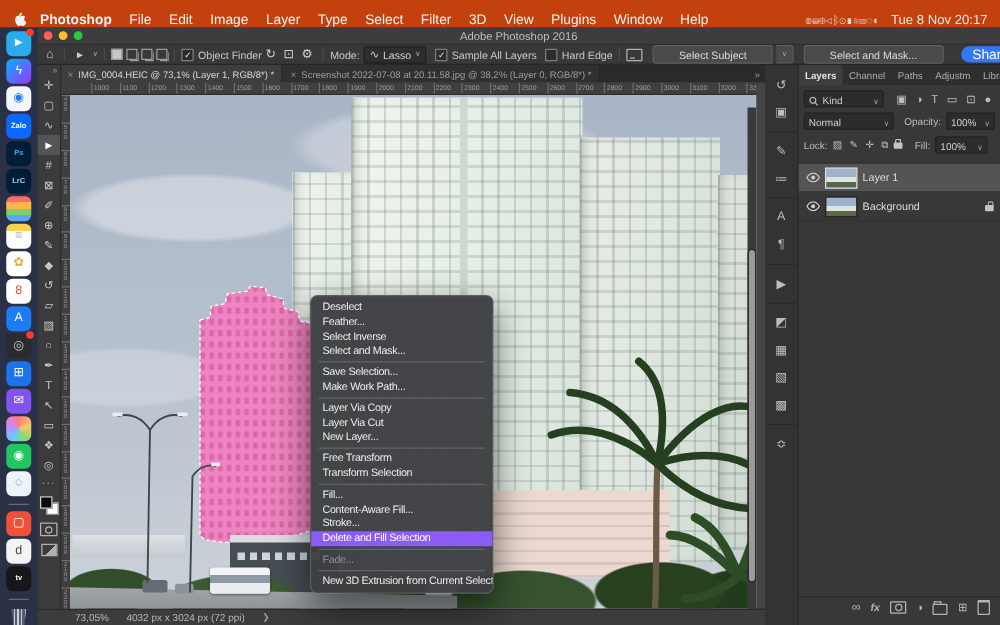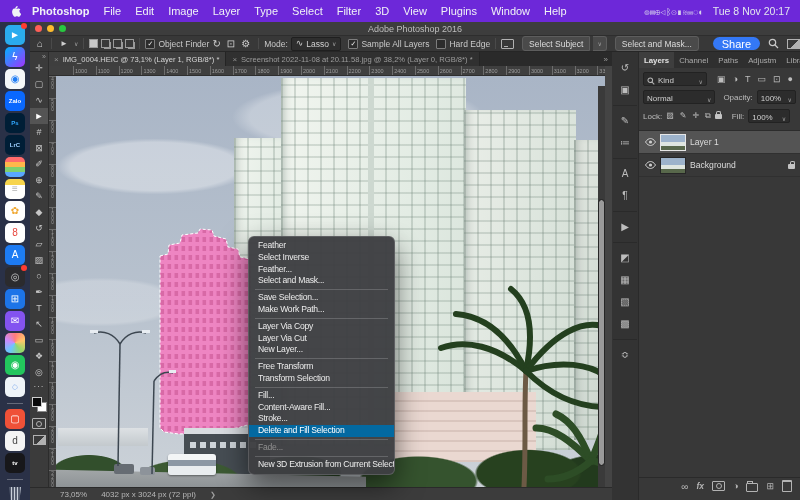--- a/index.html
+++ b/index.html
@@ -1,20 +1,20 @@
 <!DOCTYPE html>
 <html><head>
 <meta charset="utf-8">
 <style>
   html,body{margin:0;padding:0;background:#111}
   .screen{position:relative;width:800px;height:500px;overflow:hidden;background:#333;
           font-family:"Liberation Sans",sans-serif;-webkit-font-smoothing:antialiased;color:#ddd}
   .abs{position:absolute}
   
-  .menubar{left:0;top:0;width:800px;height:22px;background:#6d28d9;display:flex;align-items:center;
+  .menubar{left:0;top:0;width:800px;height:22px;background:#c2410c;display:flex;align-items:flex-end;
            font-size:11px;color:#f0f2f6;padding:0 10px;box-sizing:border-box;gap:0}
   .menubar .mitem{padding:0 7px;white-space:nowrap}
   .menubar .mitem:first-of-type{font-weight:bold}
   .mb-right{margin-left:auto;display:flex;align-items:center;gap:9px;font-size:10px;color:#e3e7ee}
   .mb-right .sicon{font-size:9px;opacity:.9}
   .mb-clock{font-size:10.5px;white-space:nowrap}
   
   .dock{left:0;top:22px;width:30px;height:478px;background:#2a3147;display:flex;flex-direction:column;
         align-items:center;padding-top:3px;box-sizing:border-box;gap:2px;z-index:40}
   .dock-tile{width:20px;height:20px;border-radius:5px;display:flex;align-items:center;justify-content:center;
@@ -41,21 +41,21 @@
   .modebox{width:9px;height:9px;border:1px solid #9a9a9a;box-sizing:border-box;flex:0 0 auto}
   .modebox.f{background:#c7c7c7}
   .modebox.s2{box-shadow:2px 2px 0 -1px #9a9a9a}
   .cb{width:8px;height:8px;background:#2c2c2c;border:1px solid #7d7d7d;border-radius:1px;display:flex;
       align-items:center;justify-content:center;font-size:7px;color:#e8e8e8;flex:0 0 auto}
   .cb.off{color:transparent}
   .select{height:12px;background:#2e2e2e;border:1px solid #1f1f1f;border-radius:2px;display:flex;
           align-items:center;padding:0 4px;gap:3px;color:#d2d2d2}
   .chev{font-size:6px;color:#9f9f9f;line-height:1}
   .btn{height:13px;background:#4a4a4a;border:1px solid #5d5d5d;border-radius:3px;display:flex;align-items:center;
-       padding:0 6px;color:#dcdcdc;flex:0 0 auto}
+       padding:0 20px;color:#dcdcdc;flex:0 0 auto}
   .btn.split{border-left:none;border-radius:0 3px 3px 0;padding:0 4px}
   .btn.main{border-radius:3px 0 0 3px}
   .share{height:13px;border-radius:7px;background:#3478f6;color:#fff;display:flex;align-items:center;
          padding:0 9px;font-size:11px;flex:0 0 auto}
   .mag{flex:0 0 auto}
   .scrmode{width:11px;height:8px;border:1px solid #b1b1b1;background:linear-gradient(135deg,transparent 55%,#b1b1b1 55%);flex:0 0 auto}
   .devicon{width:11px;height:8px;border:1px solid #b1b1b1;border-radius:1px;position:relative;flex:0 0 auto}
   .devicon::after{content:"";position:absolute;left:2px;bottom:1px;width:4px;height:1px;background:#b1b1b1}
   
   .tabbar{left:48px;top:52px;width:564px;height:14px;background:#2a2a2a;display:flex;align-items:stretch;overflow:hidden}
@@ -161,21 +161,21 @@
   .ic-mask{width:11px;height:8px;border:1px solid #b3b3b3;border-radius:1px;display:flex;align-items:center;justify-content:center}
   .ic-mask::after{content:"";width:4px;height:4px;border-radius:50%;border:1px solid #b3b3b3}
   .ic-folder{width:10px;height:7px;border:1px solid #b3b3b3;border-radius:1px;position:relative;margin-top:2px}
   .ic-folder::before{content:"";position:absolute;top:-3px;left:0;width:4px;height:2px;border:1px solid #b3b3b3;border-bottom:none}
   .ic-trash{width:8px;height:9px;border:1px solid #b3b3b3;border-top:2px solid #b3b3b3;border-radius:1px}
   
   .ctxmenu{left:248px;top:236px;width:145px;background:rgba(62,63,66,.97);border:1px solid rgba(255,255,255,.14);
            border-radius:6px;box-shadow:0 10px 28px rgba(0,0,0,.55);padding:3px 0;z-index:60;
            font-size:8.6px;letter-spacing:-0.25px;color:#ececec}
   .mi{height:11.8px;line-height:11.8px;padding:0 9px;white-space:nowrap;overflow:hidden}
-  .mi.highlighted{background:#0369a1;color:#fff}
+  .mi.highlighted{background:#8b5cf6;color:#fff}
   .mi.disabled{color:#8f8f8f}
   .mi.separator{height:5px;padding:0;position:relative}
   .mi.separator::after{content:"";position:absolute;left:6px;right:6px;top:2px;height:1px;background:rgba(255,255,255,.18)}
 </style>
 </head>
 <body>
 
 <div class="screen">
 
   <div class="abs menubar">
@@ -322,21 +322,21 @@
 
   <div class="abs tabbar">
     <span style="display:flex">
 
     <span class="dtab active">
         <span class="x">×</span>
         <span>IMG_0004.HEIC @ 73,1% (Layer 1, RGB/8*) *</span>
       </span>
         <span class="dtab">
         <span class="x">×</span>
-        <span>Screenshot 2022-11-08 at 20.11.58.jpg @ 38,2% (Layer 0, RGB/8*) *</span>
+        <span>Screenshot 2022-07-08 at 20.11.58.jpg @ 38,2% (Layer 0, RGB/8*) *</span>
       </span>
       </span>
     <span class="tab-more">»</span>
   </div>
 
   <div class="abs toolbar">
     <span class="tb-expand">»</span>
     <span style="display:flex;flex-direction:column;align-items:center">
 
     <span class="tool">
@@ -670,23 +670,23 @@
         <span>◑</span>
         <span class="ic-folder"></span>
         <span>⊞</span>
         <span class="ic-trash"></span>
       </div>
     </div>
   </div>
 
   <div class="abs ctxmenu">
 
-  <div class="mi">Feather</div>
+  <div class="mi">Deselect</div>
+      <div class="mi">Feather...</div>
       <div class="mi">Select Inverse</div>
-      <div class="mi">Feather...</div>
       <div class="mi">Select and Mask...</div>
       <div class="mi separator"></div>
       <div class="mi">Save Selection...</div>
       <div class="mi">Make Work Path...</div>
       <div class="mi separator"></div>
       <div class="mi">Layer Via Copy</div>
       <div class="mi">Layer Via Cut</div>
       <div class="mi">New Layer...</div>
       <div class="mi separator"></div>
       <div class="mi">Free Transform</div>

